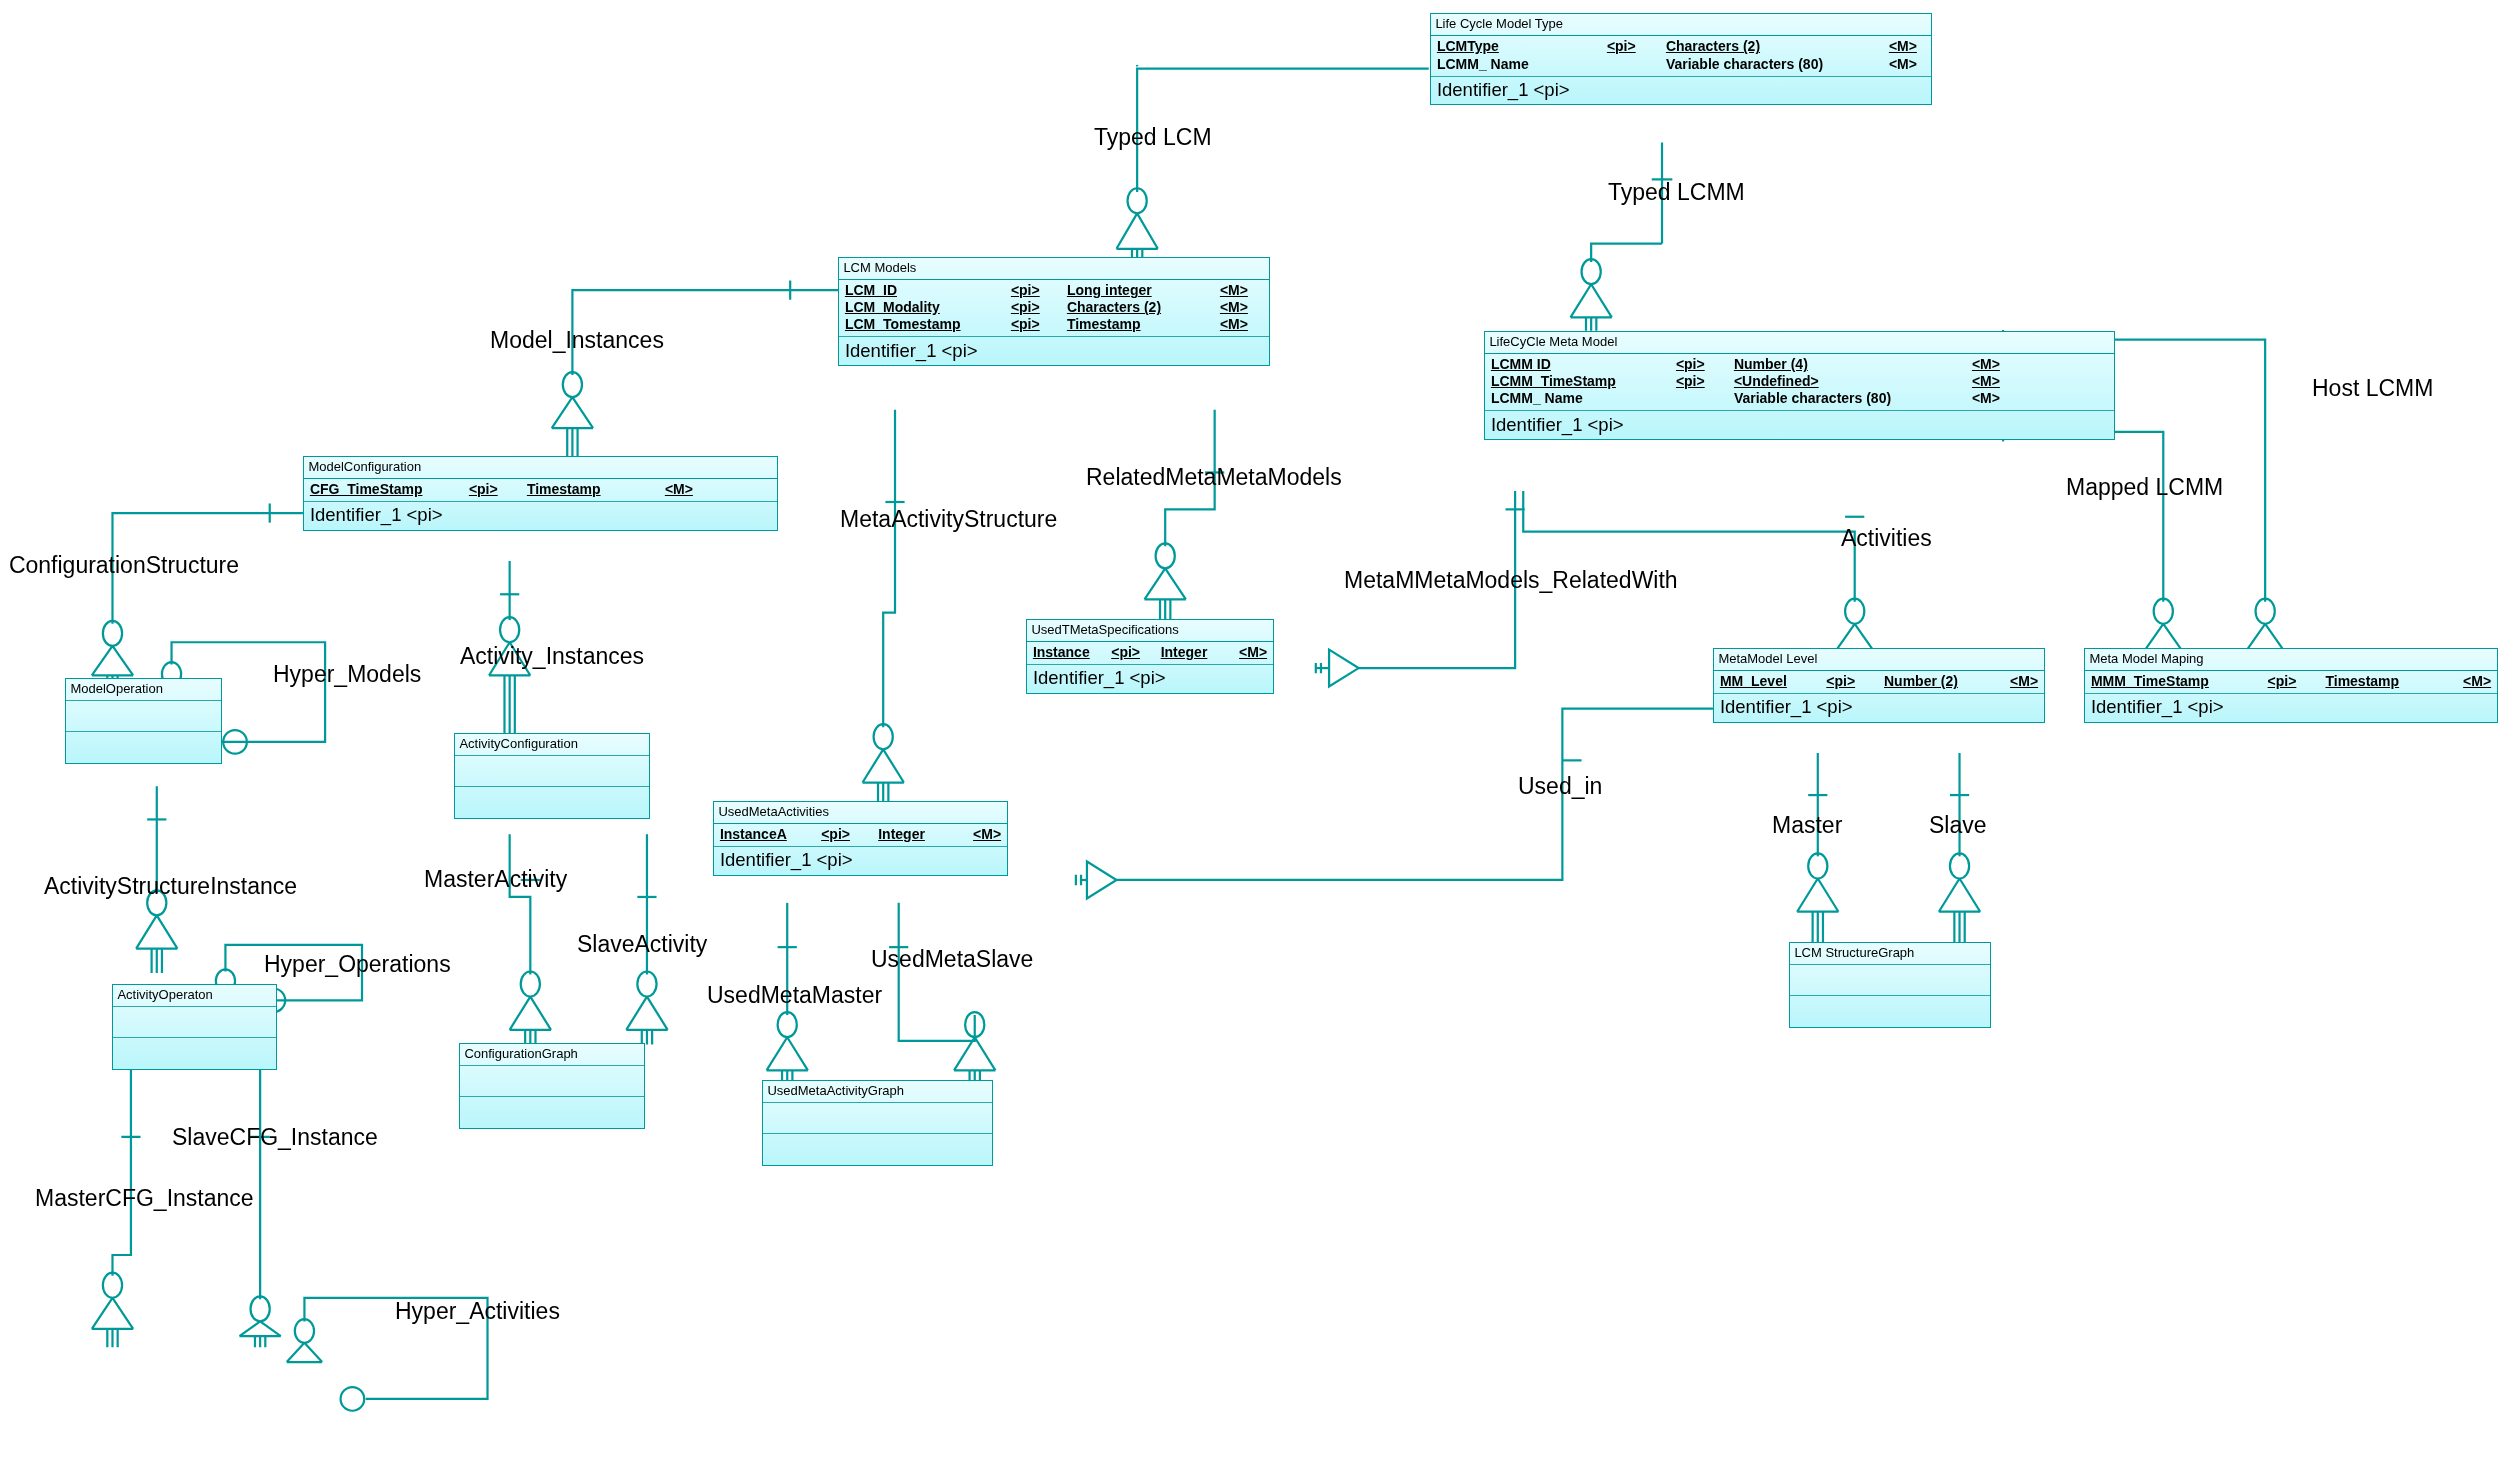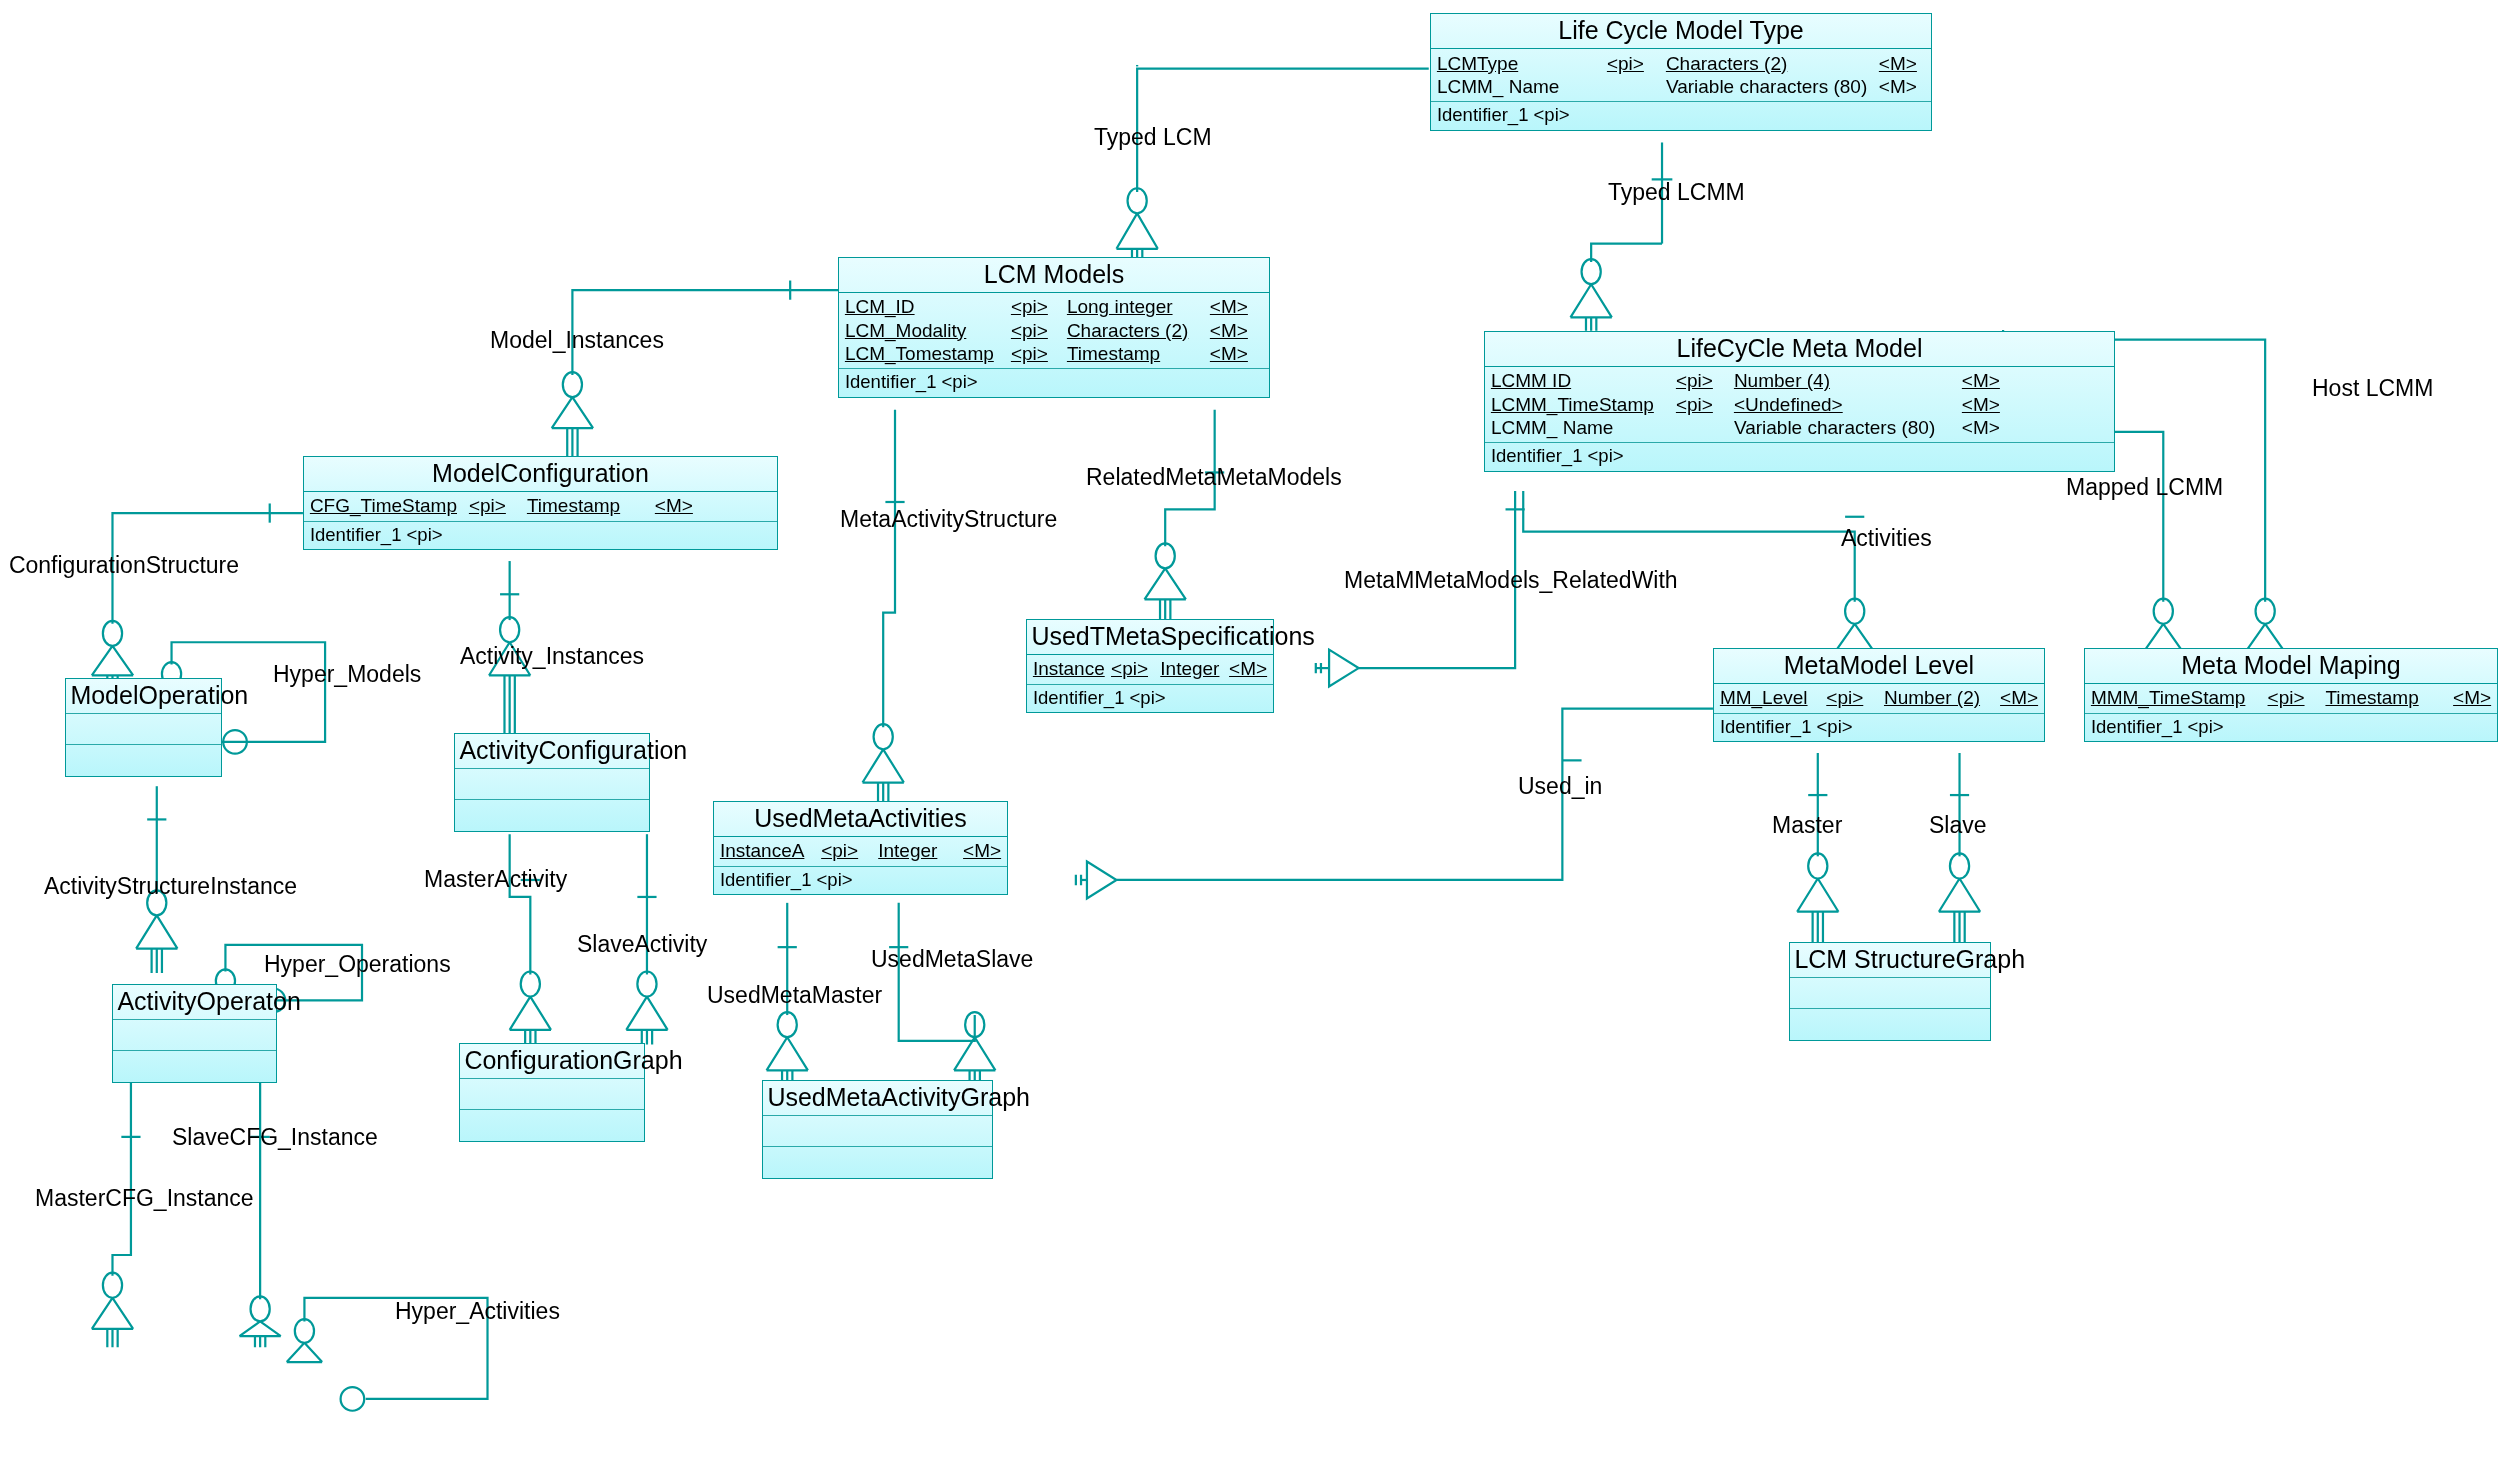--- a/index.html
+++ b/index.html
@@ -15,22 +15,22 @@
   #links{position:absolute;left:0;top:0;width:2512px;height:1458px;}
 
   
   .entity{
     position:absolute;
     box-sizing:border-box;
     border:1.5px solid #009999;
     background:linear-gradient(to bottom,#e8fdff 0%,#b9f6fb 100%);
   }
   .entity .ent-name{
-    text-align:center;
-    font-size:25px;
+    text-align:left;
+    font-size:13px;
     color:#000;
     padding:3px 4.4px 3.7px 4.4px;
     white-space:nowrap;
     line-height:1.1;
   }
   .entity .sep{
     height:0;
     border-top:1.5px solid #009999;
   }
   .entity .sep-thin{
@@ -38,24 +38,25 @@
     border-top:0.7px solid #2aa9a9;
   }
   .entity .attrs{
     padding:2.2px 5.9px 3px 5.9px;
   }
   .entity .idents{
     padding:2.2px 5.9px 3px 5.9px;
   }
   .arow{
     display:flex;
-    font-size:19px;
+    font-size:14px;
     line-height:1.22;
     color:#000;
     white-space:nowrap;
+    font-weight:bold;
   }
   .arow span{display:inline-block;}
   .u{text-decoration:underline;}
   .c-name{}
   .c-pi{text-align:left;}
   .c-type{}
   .c-m{text-align:right;}
   .identrow{
     font-size:18.5px;
     line-height:1.22;

